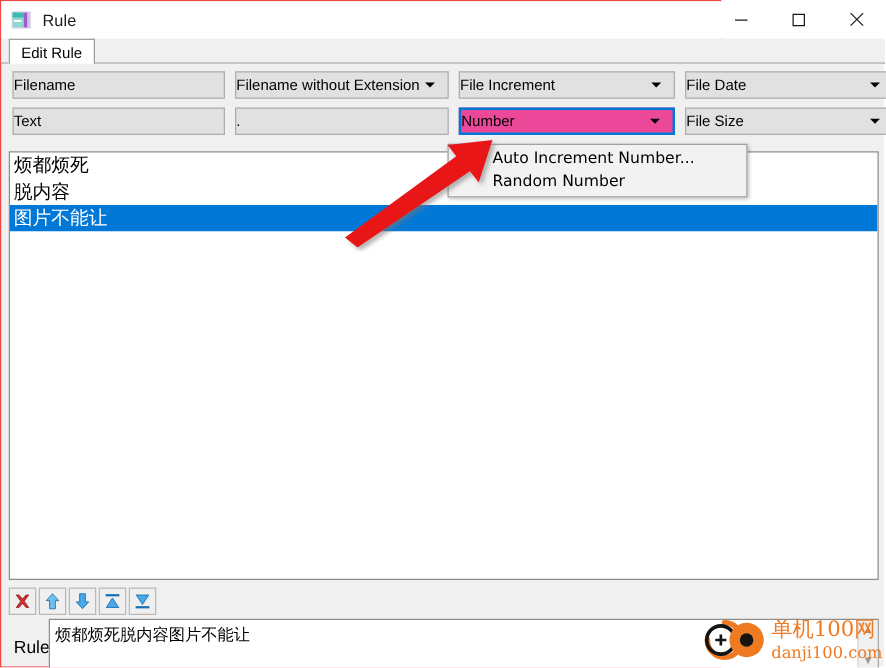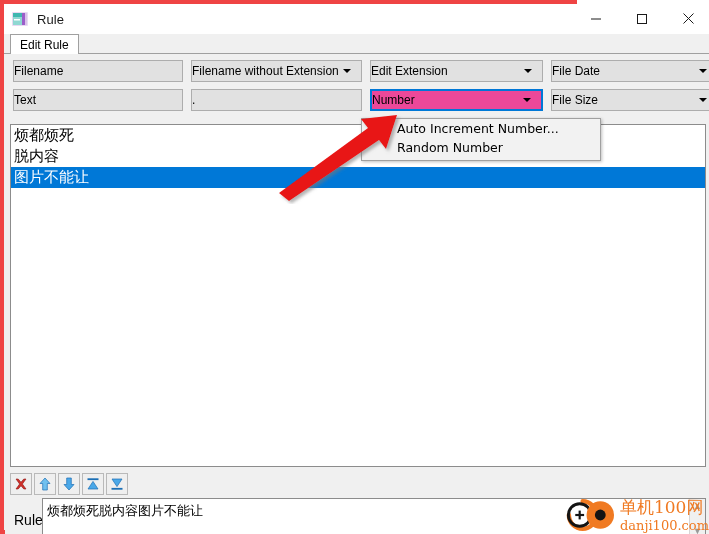--- a/index.html
+++ b/index.html
@@ -15,21 +15,21 @@
     color: #000000;
     overflow: hidden;
     position: relative;
   }
 
   
   #window {
     position: absolute;
     left: 0; top: 0;
     width: 577px; height: 534px;
-    border: 4px solid #ef4444;
+    border: 1px solid #ef4444;
     box-sizing: border-box;
     background: #f0f0f0;
   }
 
   
   #titlebar {
     position: absolute;
     left: 0; top: 0;
     width: 707px;
     height: 30px;
@@ -345,21 +345,21 @@
         <div class="gbtn col col1" style="flex:0 0 170px;">
           <span>Filename</span>
         </div>
         <div class="sp"></div>
         <div class="gbtn" style="flex:0 0 171px;">
           <span>Filename without Extension</span>
           <i class="caret"></i>
         </div>
         <div class="sp"></div>
         <div class="gbtn" style="flex:0 0 173px;">
-          <span>Edit Extension</span>
+          <span>File Increment</span>
           <i class="caret"></i>
         </div>
         <div class="sp"></div>
         <div class="gbtn" style="flex:0 0 167px;">
           <span>File Date</span>
           <i class="caret"></i>
         </div>
       </div>
 
       <div class="btnrow">

